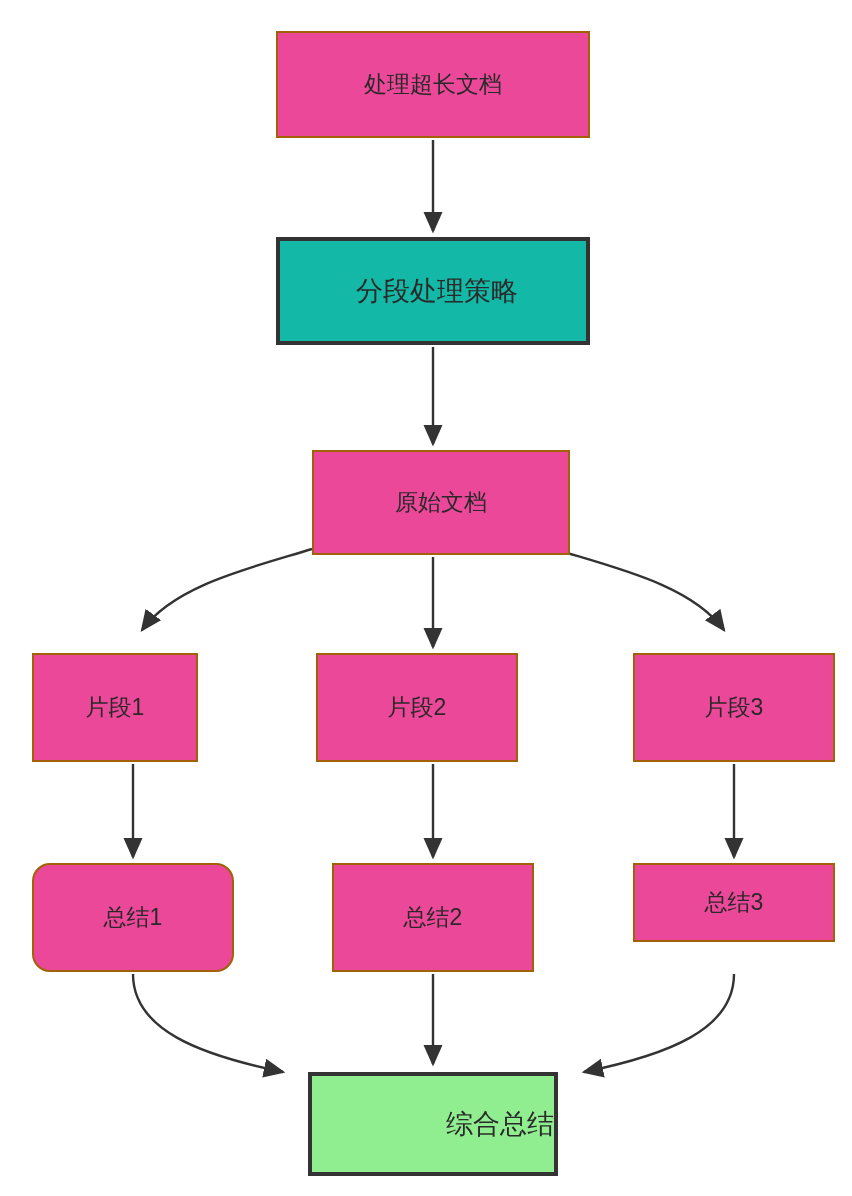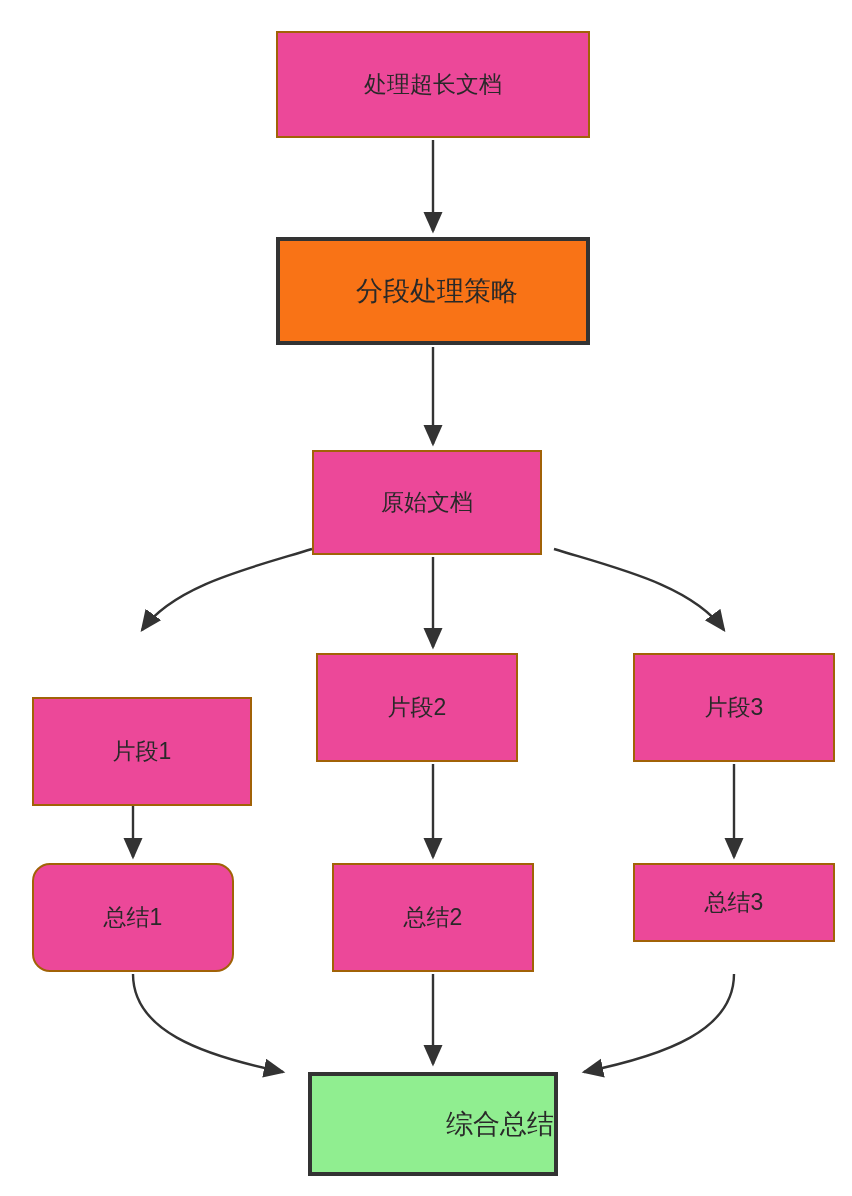--- a/index.html
+++ b/index.html
@@ -35,21 +35,21 @@
     line-height: 1.2;
     white-space: nowrap;
   }
   .node-default {
     background: #ec4899;
     border: 2px solid #a16207;
     color: #292929;
     font-size: 23px;
   }
   .node-highlight {
-    background: #f97316;
+    background: #14b8a6;
     border: 4px solid #333333;
     color: #292929;
     font-size: 27px;
     padding-left: 8px;
   }
   .node-final {
     background: #90ee90;
     border: 4px solid #333333;
     color: #292929;
     font-size: 27px;
@@ -81,24 +81,24 @@
       </g>
   </svg>
 
   <div id="node-layer">
       <div class="node node-default" style="left: 276px; top: 31px; width: 314px; height: 107px;">
         <span>处理超长文档</span>
       </div>
       <div class="node node-highlight" style="left: 276px; top: 237px; width: 314px; height: 108px;">
         <span>分段处理策略</span>
       </div>
-      <div class="node node-default" style="left: 312px; top: 450px; width: 230px; height: 105px;">
+      <div class="node node-default" style="left: 312px; top: 450px; width: 258px; height: 105px;">
         <span>原始文档</span>
       </div>
-      <div class="node node-default" style="left: 32px; top: 653px; width: 220px; height: 109px; margin-top: 44px;">
+      <div class="node node-default" style="left: 32px; top: 653px; width: 166px; height: 109px;">
         <span>片段1</span>
       </div>
       <div class="node node-default" style="left: 316px; top: 653px; width: 202px; height: 109px;">
         <span>片段2</span>
       </div>
       <div class="node node-default" style="left: 633px; top: 653px; width: 202px; height: 109px;">
         <span>片段3</span>
       </div>
       <div class="node node-default" style="left: 32px; top: 863px; width: 202px; height: 109px; border-radius: 18px;">
         <span>总结1</span>

